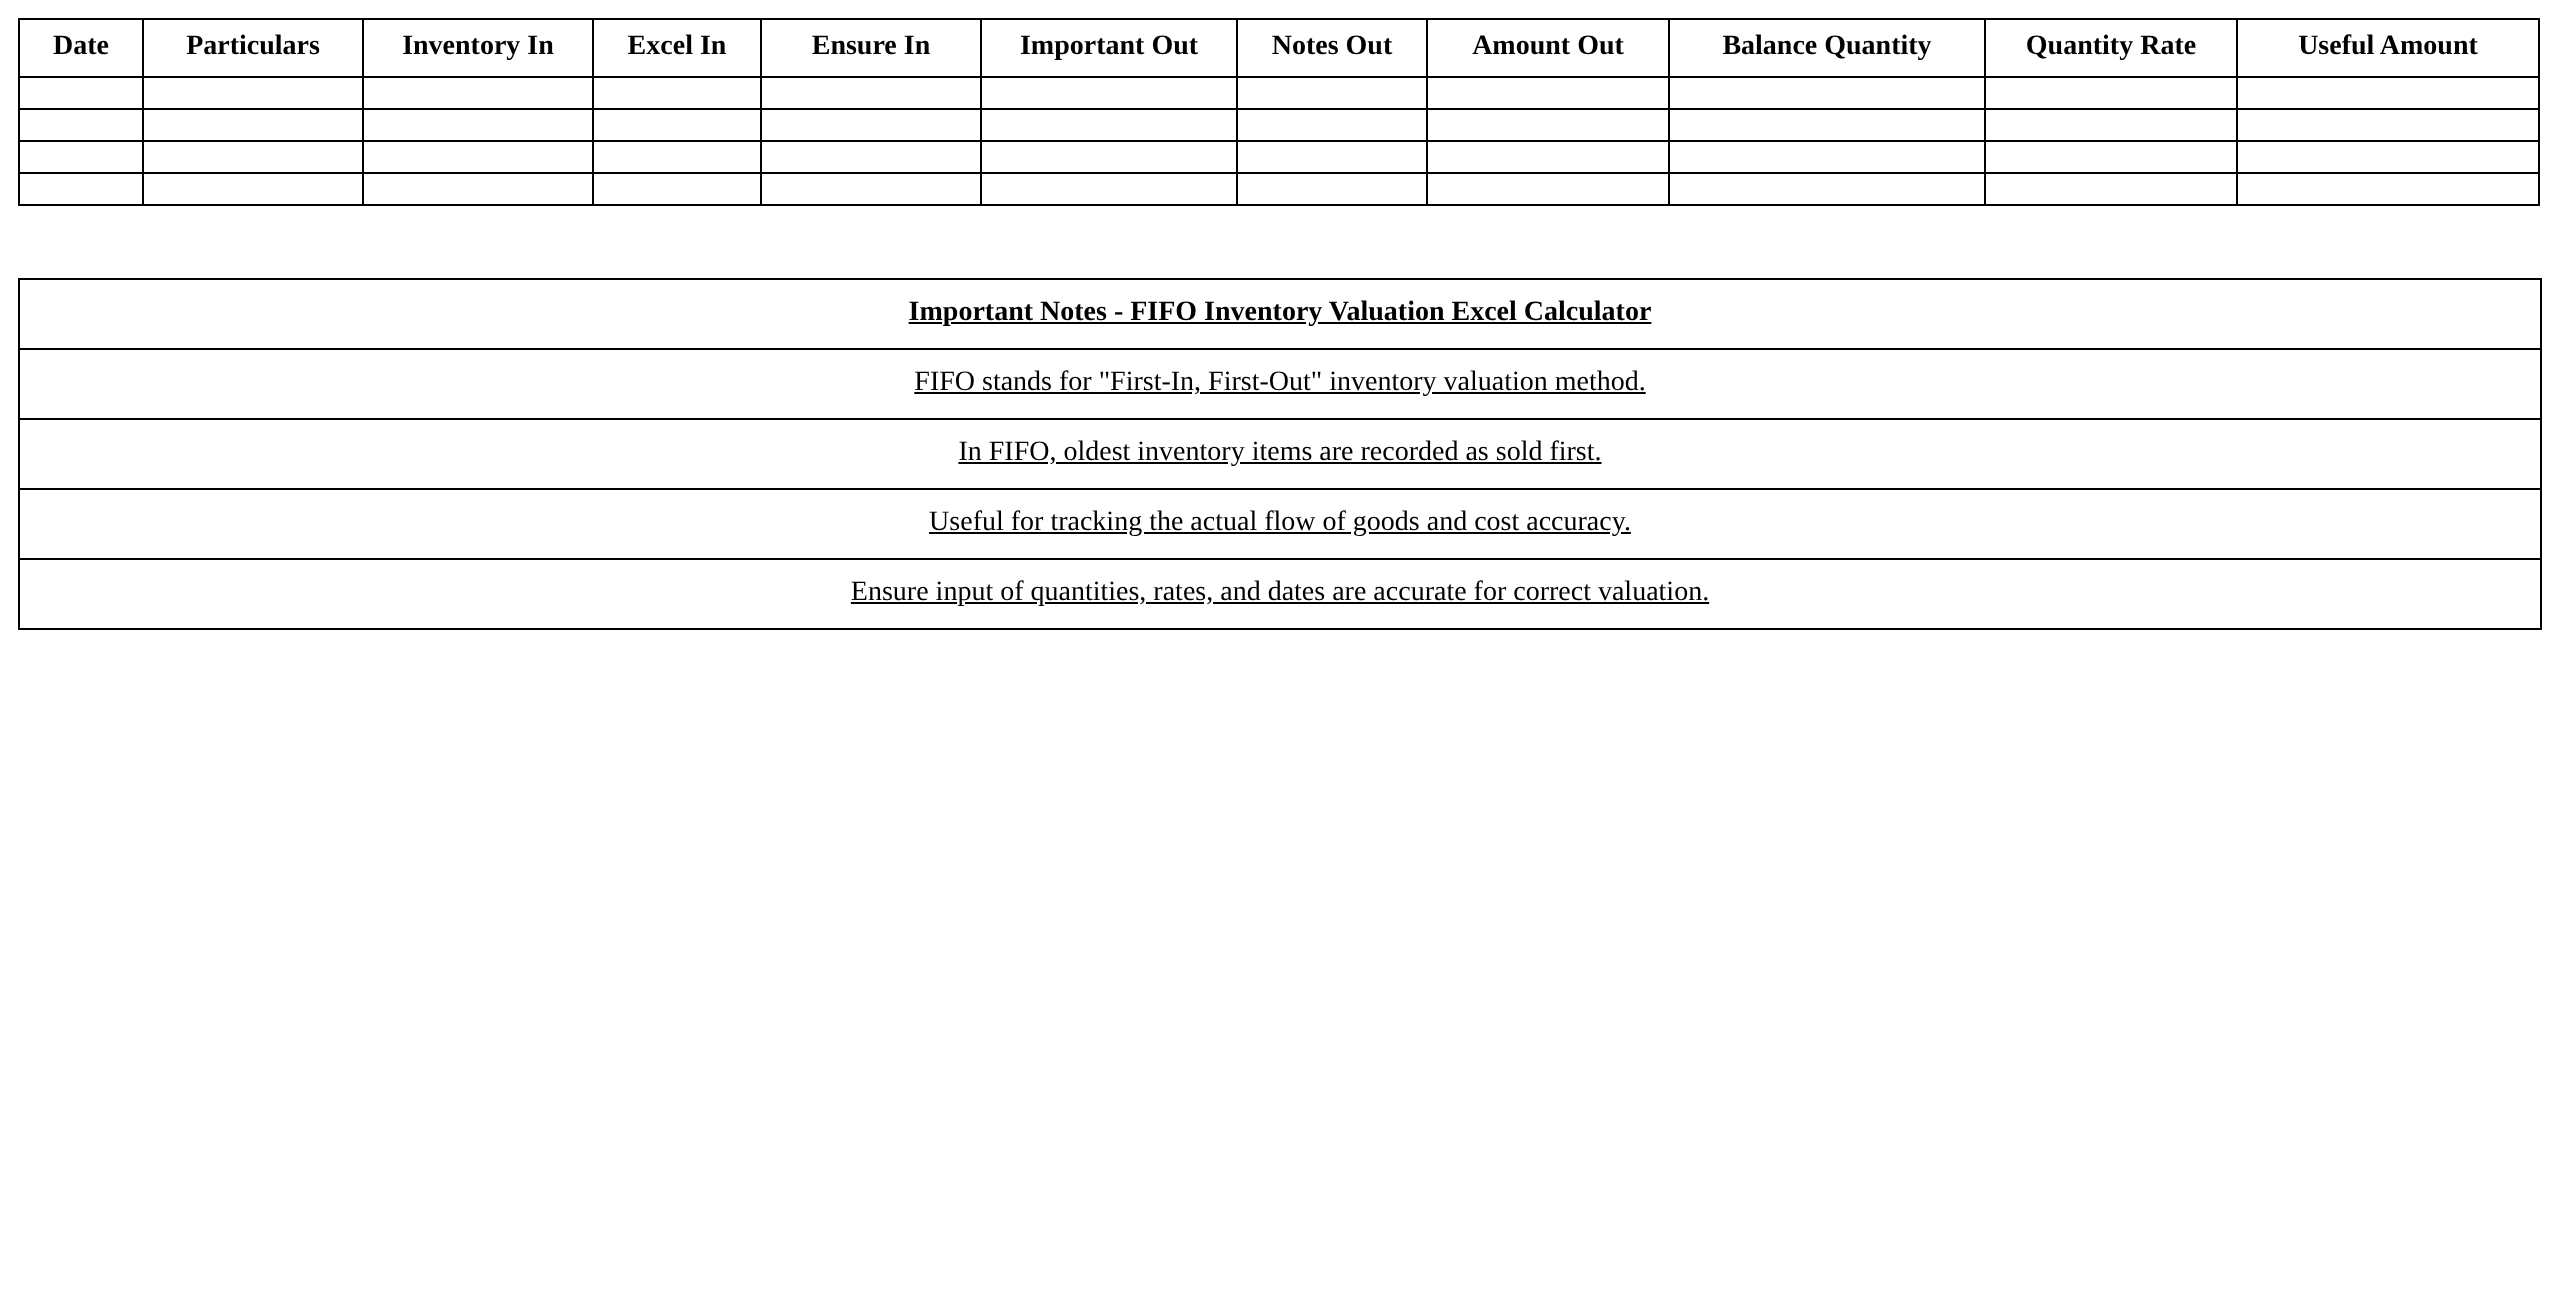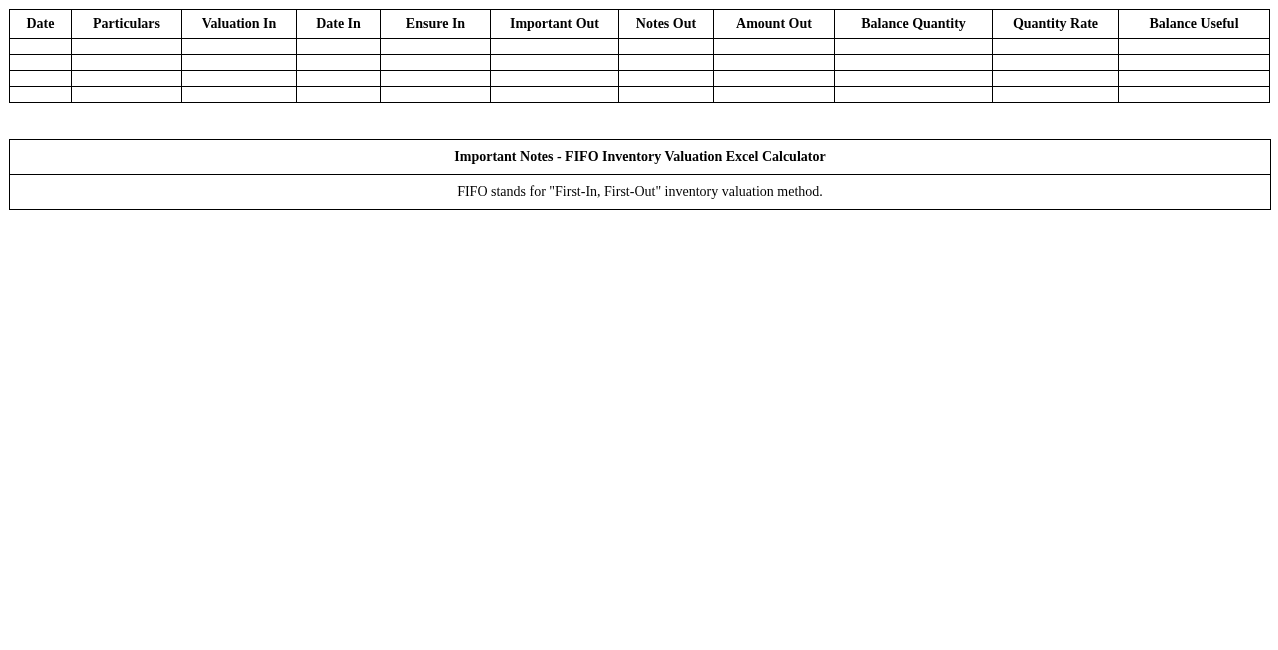--- a/index.html
+++ b/index.html
@@ -66,20 +66,21 @@
   .c-bqty { width: 158px; }
   .c-brat { width: 126px; }
   .c-bamt { width: 151px; }
 
   
   .notes-wrap {
     position: absolute;
     left: 9px;
     top: 139px;
     width: 1262px;
+    text-decoration: underline;
   }
   table.notes {
     border-collapse: collapse;
     table-layout: fixed;
     width: 1262px;
   }
   table.notes th,
   table.notes td {
     border: 1px solid #000000;
     padding: 0 4px;
@@ -111,29 +112,29 @@
           <col class="c-rout">
           <col class="c-aout">
         <col class="c-bqty">
           <col class="c-brat">
           <col class="c-bamt">
       </colgroup>
       <thead>
         <tr>
           <th>Date</th>
           <th>Particulars</th>
-          <th>Valuation In</th>
-          <th>Date In</th>
+          <th>Inventory In</th>
+          <th>Excel In</th>
           <th>Ensure In</th>
           <th>Important Out</th>
           <th>Notes Out</th>
           <th>Amount Out</th>
           <th>Balance Quantity</th>
           <th>Quantity Rate</th>
-          <th>Balance Useful</th>
+          <th>Useful Amount</th>
         </tr>
       </thead>
       <tbody>
         <tr>
           <td></td>
           <td></td>
           <td></td>
           <td></td>
           <td></td>
           <td></td>
@@ -190,17 +191,26 @@
     <table class="notes">
       <thead>
         <tr>
           <th>Important Notes - FIFO Inventory Valuation Excel Calculator</th>
         </tr>
       </thead>
       <tbody>
         <tr>
           <td>FIFO stands for "First-In, First-Out" inventory valuation method.</td>
         </tr>
+        <tr>
+          <td>In FIFO, oldest inventory items are recorded as sold first.</td>
+        </tr>
+        <tr>
+          <td>Useful for tracking the actual flow of goods and cost accuracy.</td>
+        </tr>
+        <tr>
+          <td>Ensure input of quantities, rates, and dates are accurate for correct valuation.</td>
+        </tr>
       </tbody>
     </table>
   </div>
 
 </div>
 
 </body></html>

